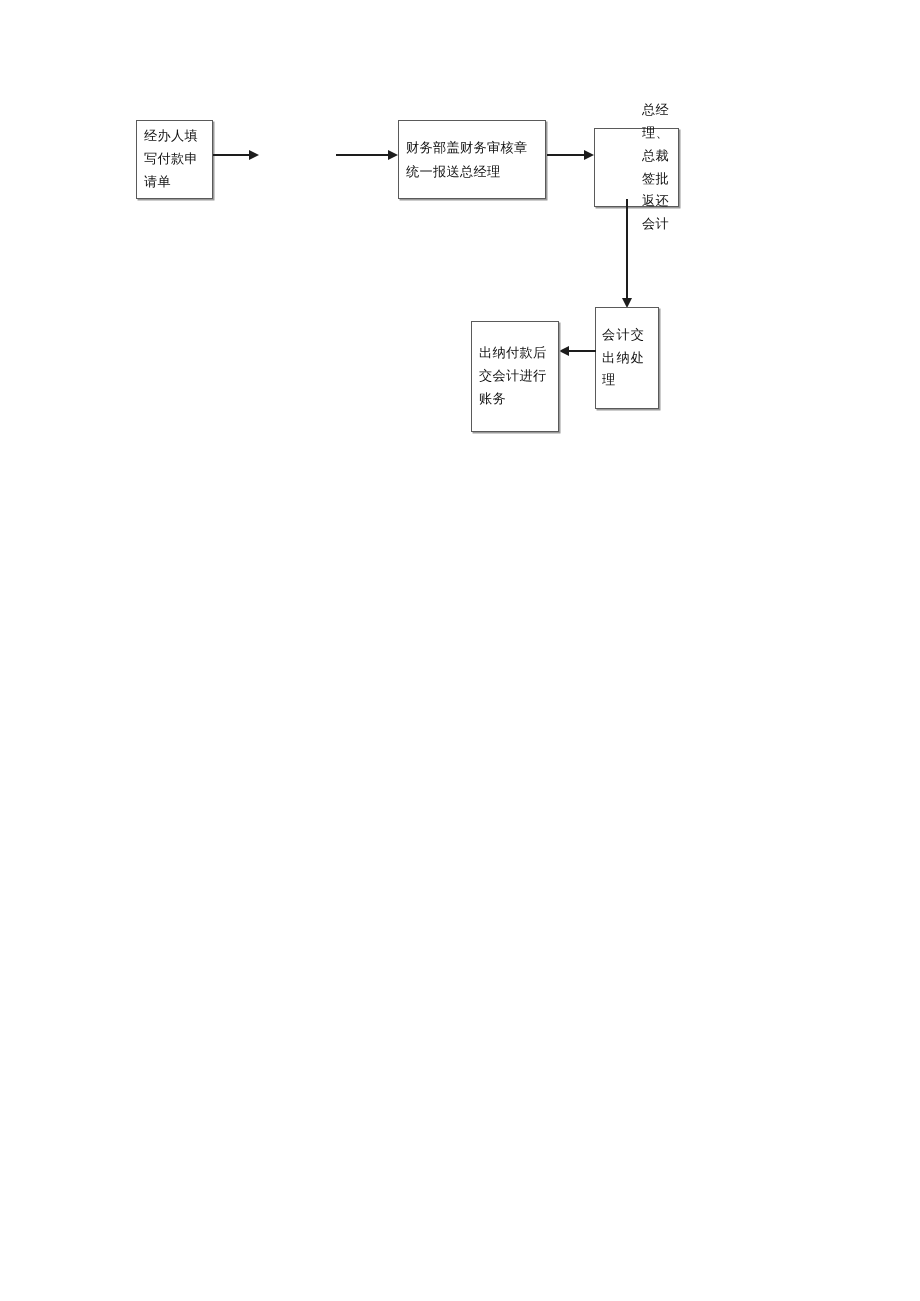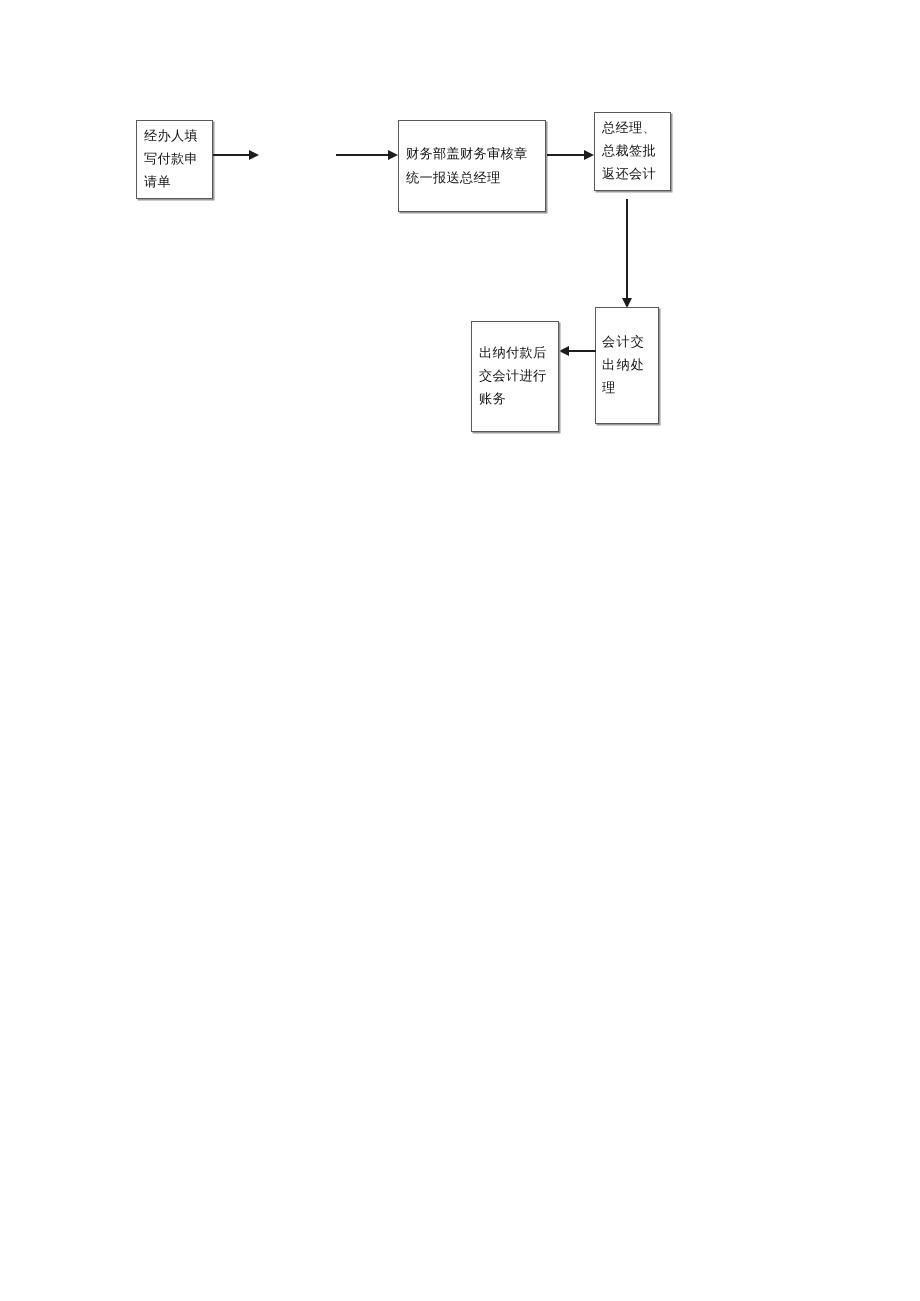--- a/index.html
+++ b/index.html
@@ -44,23 +44,23 @@
     letter-spacing: 0.3px;
     padding: 0 7px;
     text-align: left;
     white-space: normal;
     word-break: break-all;
   }
 
   
   #node-applicant      { left: 136px; top: 120px; width:  77px; height:  79px; justify-content: center; }
   #node-chief-acct     { left: 259px; top: 120px; width:  77px; height:  79px; }
-  #node-finance-dept   { left: 398px; top: 120px; width: 148px; height:  92px; }
-  #node-gm-approval    { left: 594px; top: 112px; width:  77px; height:  79px; }
-  #node-cashier-handoff{ left: 595px; top: 307px; width:  64px; height:  117px; justify-content: center; }
+  #node-finance-dept   { left: 398px; top: 120px; width: 148px; height:  79px; }
+  #node-gm-approval    { left: 594px; top: 128px; width:  85px; height:  79px; padding-left: 40px; }
+  #node-cashier-handoff{ left: 595px; top: 307px; width:  64px; height:  102px; justify-content: center; }
   #node-bookkeeping    { left: 471px; top: 321px; width:  88px; height: 111px; }
 
   #node-finance-dept .node-label { line-height: 1.8; }
   #node-cashier-handoff .node-label { padding: 0 6px; letter-spacing: 1.2px; }
 
   
   .arrow { position: absolute; }
 
   .arrow-line-h {
     position: absolute;

